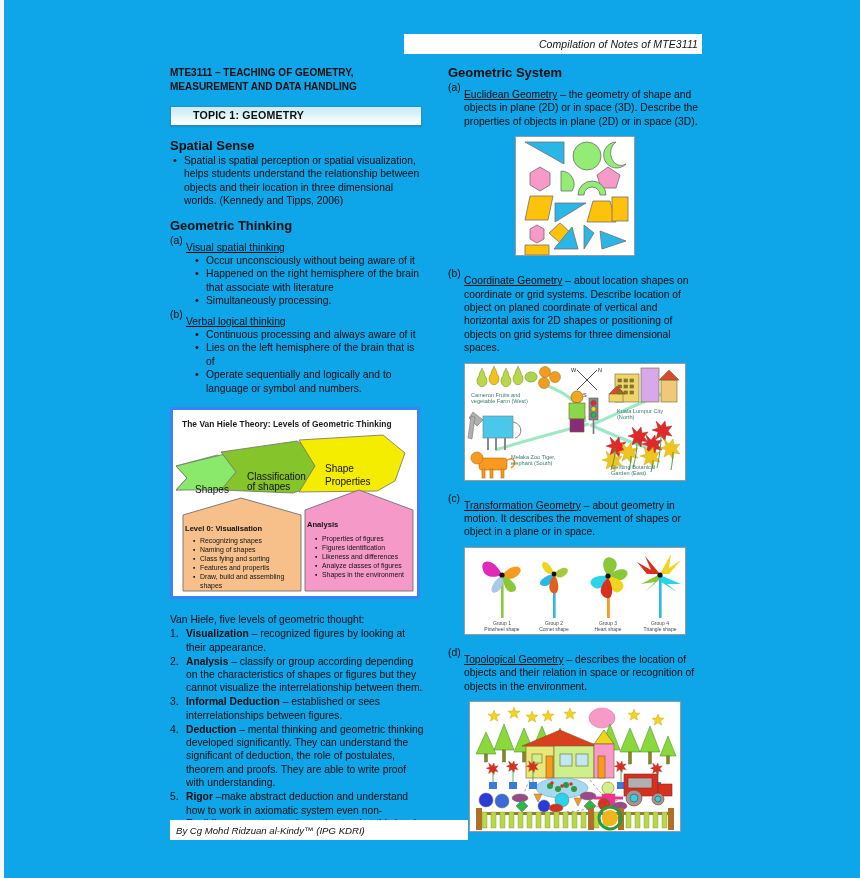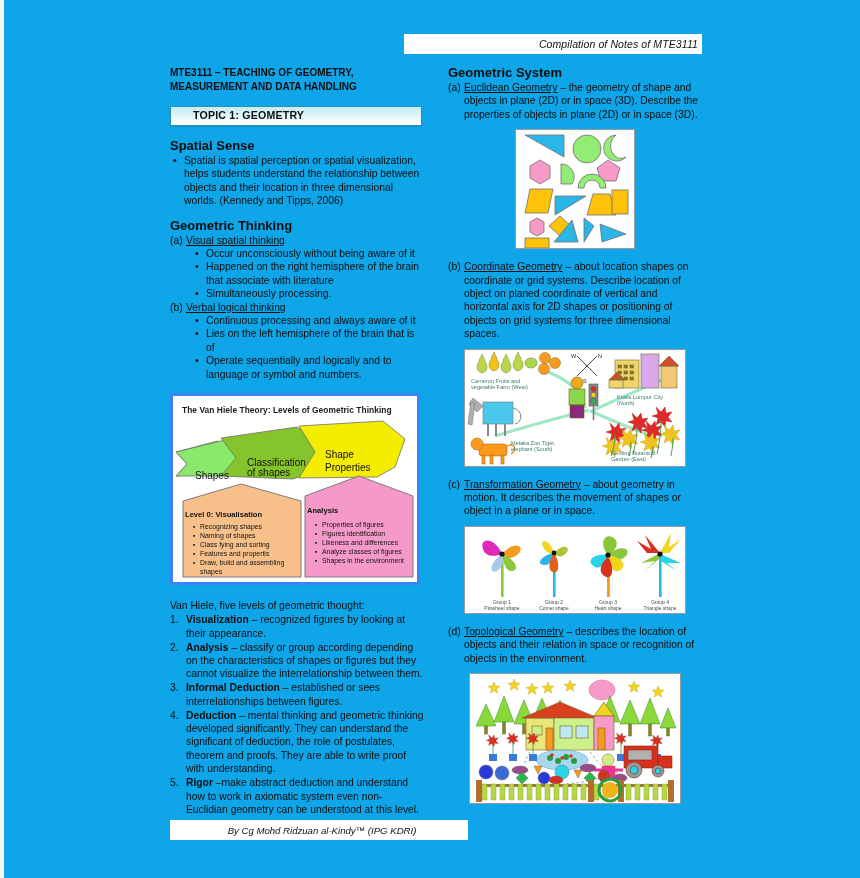--- a/index.html
+++ b/index.html
@@ -112,21 +112,21 @@
     margin-left: 22px;
   }
 
   
   .letter-item {
     display: flex;
     margin: 0;
     line-height: 13.4px;
   }
   .letter-item .lbl { width: 16px; flex: 0 0 16px; }
-  .letter-item .body { flex: 1 1 auto; }
+  .letter-item .body { flex: 1 1 auto; margin-top: 7px; }
   .u { text-decoration: underline; }
 
   
   ol.n {
     list-style: none;
     margin: 0;
     padding: 0;
     counter-reset: itm;
   }
   ol.n > li {
@@ -209,21 +209,20 @@
     position: absolute;
     left: 166px;
     top: 820px;
     width: 298px;
     height: 20px;
     background: #ffffff;
     display: flex;
     align-items: center;
     padding-left: 6px;
     box-sizing: border-box;
-    justify-content: center;
   }
   .footer span {
     font-style: italic;
     font-size: 9.6px;
     color: #111;
   }
 
   .figcap {
     font-size: 5.6px;
     color: #3b7a6f;

